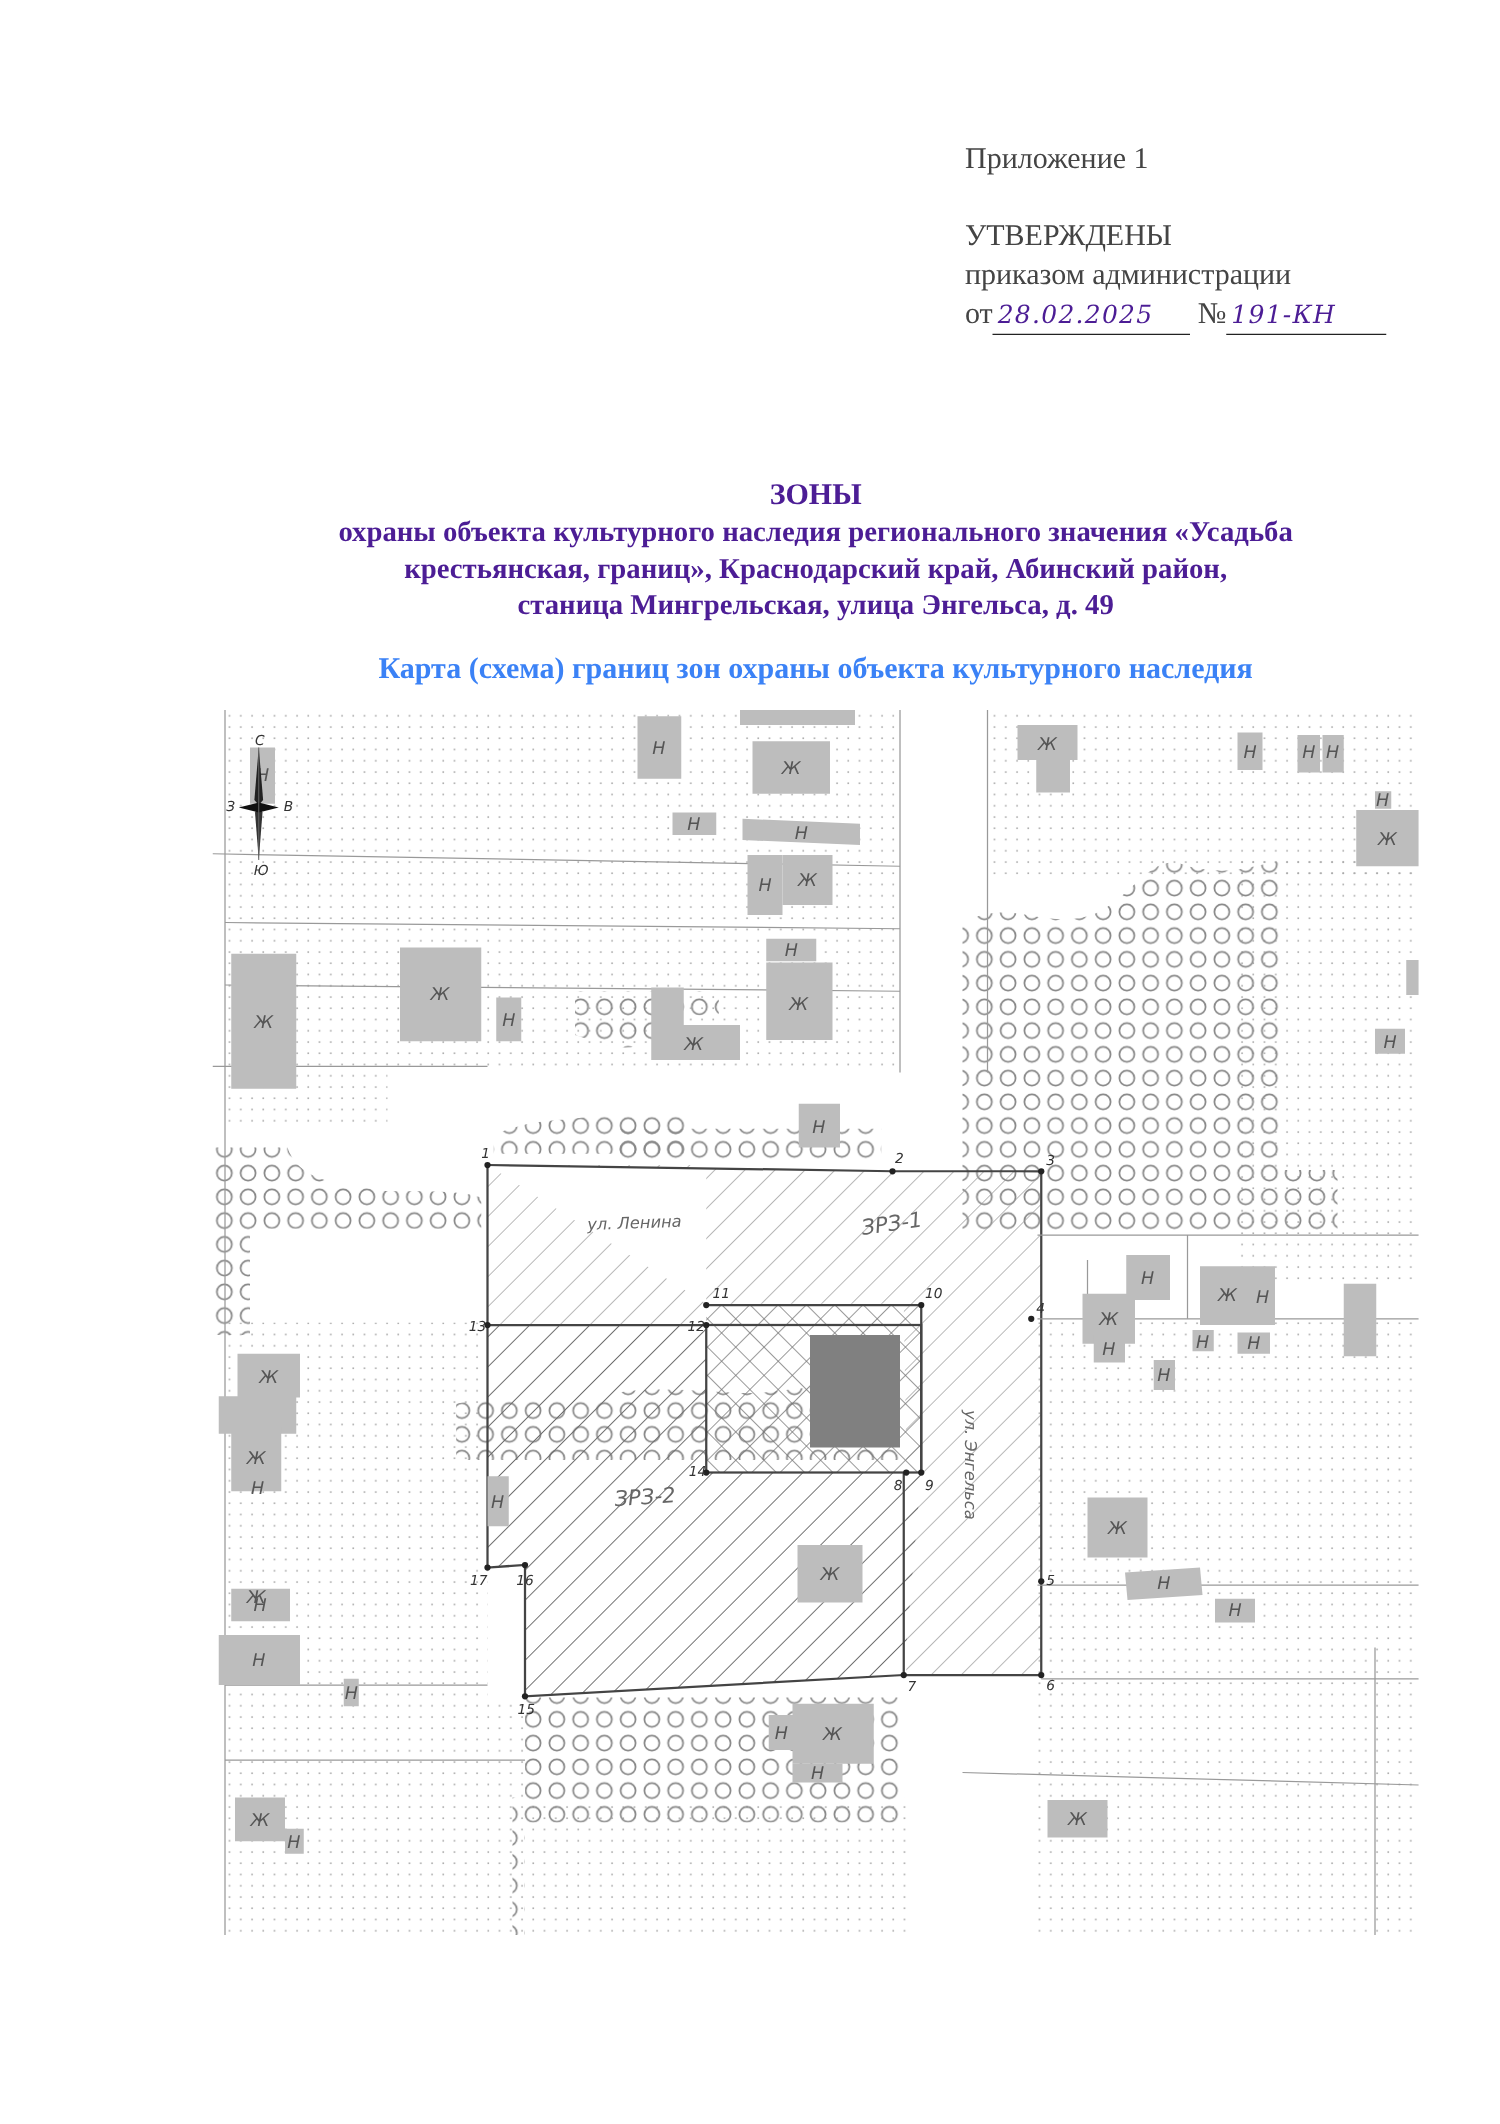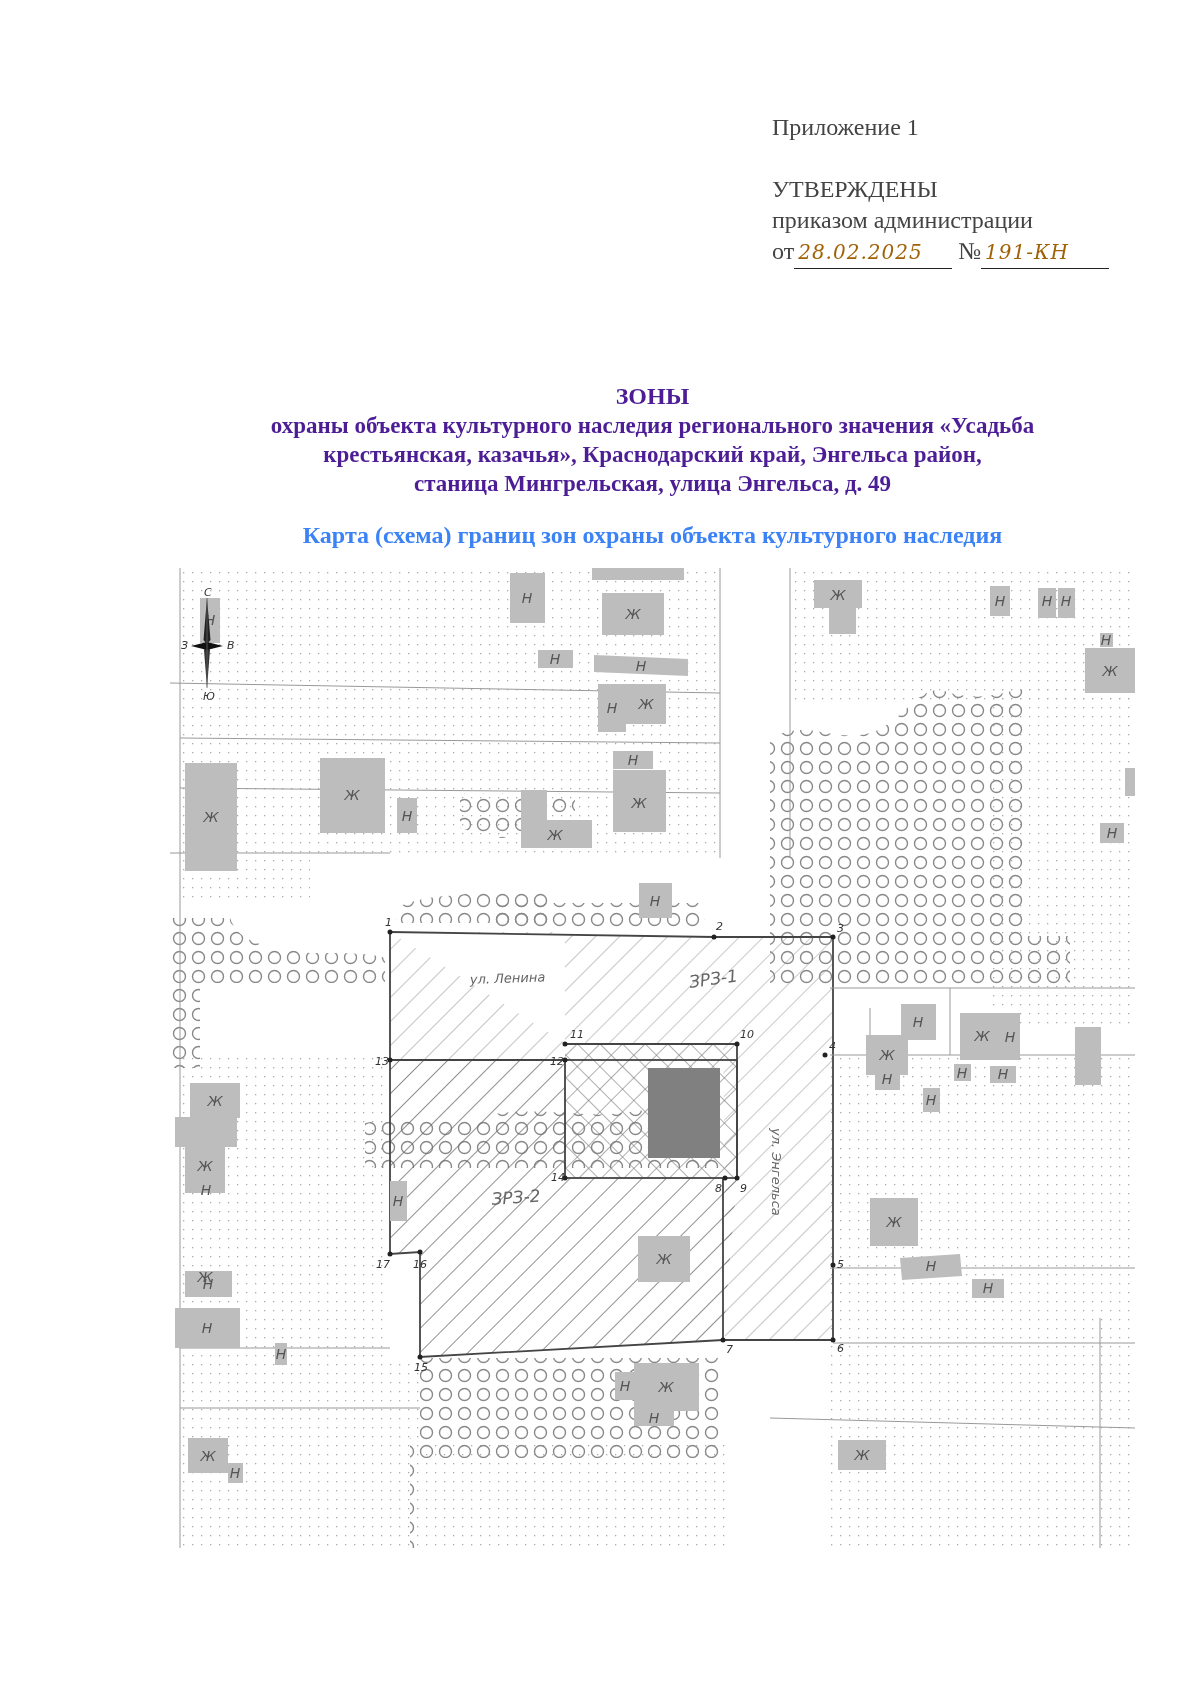--- a/index.html
+++ b/index.html
@@ -1,19 +1,19 @@
 <!DOCTYPE html>
 <html><head>
 <meta charset="utf-8">
 <style>
   html, body { margin:0; padding:0; background:#ffffff; }
   body { width:1200px; height:1699px; position:relative; overflow:hidden; font-family:"Liberation Serif","DejaVu Serif",serif; color:#222; }
   .approval { position:absolute; left:772px; top:112px; font-size:24px; color:#444; line-height:31px; }
   .approval .appendix { margin-bottom:31px; }
-  .approval .hand { font-family:"DejaVu Serif",serif; font-style:italic; font-size:20px; border-bottom:1.5px solid #222; display:inline-block; padding:0 4px; color:#a16207; letter-spacing:1px; }
+  .approval .hand { font-family:"DejaVu Serif",serif; font-style:italic; font-size:20px; border-bottom:1.5px solid #222; display:inline-block; padding:0 4px; color:#4c1d95; letter-spacing:1px; }
   .approval .date { width:150px; }
   .approval .num { width:120px; }
   .title-block { position:absolute; left:160px; top:382px; width:880px; text-align:center; font-weight:bold; font-size:23px; line-height:29px; color:#4c1d95; }
   .title-block .zones { font-size:24px; }
   .map-caption { position:absolute; left:160px; top:522px; width:880px; text-align:center; font-weight:bold; font-size:24px; color:#3b82f6; }
   .title-block, .map-caption { left:170px; width:965px; }
   .map { position:absolute; left:170px; top:568px; width:965px; height:980px; }
   .map svg { width:965px; height:980px; display:block; }
   .bl { font-family:"DejaVu Sans",sans-serif; font-style:italic; fill:#555; }
   .pt { font-family:"DejaVu Sans",sans-serif; font-style:italic; font-size:11px; fill:#333; }
@@ -28,21 +28,21 @@
   <div>приказом администрации</div>
   <div>
     <span>от</span><span class="hand date">28.02.2025</span>
     <span>№</span><span class="hand num">191-КН</span>
   </div>
 </div>
 
 <div class="title-block">
   <div class="zones">ЗОНЫ</div>
   <div>охраны объекта культурного наследия регионального значения «Усадьба</div>
-  <div>крестьянская, казачья», Краснодарский край, Энгельса район,</div>
+  <div>крестьянская, границ», Краснодарский край, Абинский район,</div>
   <div>станица Мингрельская, улица Энгельса, д. 49</div>
 </div>
 
 <div class="map-caption">Карта (схема) границ зон охраны объекта культурного наследия</div>
 
 <div class="map">
   <svg viewBox="0 0 965 980" xmlns="http://www.w3.org/2000/svg">
     <defs>
       <pattern id="dots" width="9" height="9" patternUnits="userSpaceOnUse">
         <rect x="4" y="4" width="1.3" height="1.3" fill="#aaa"></rect>

